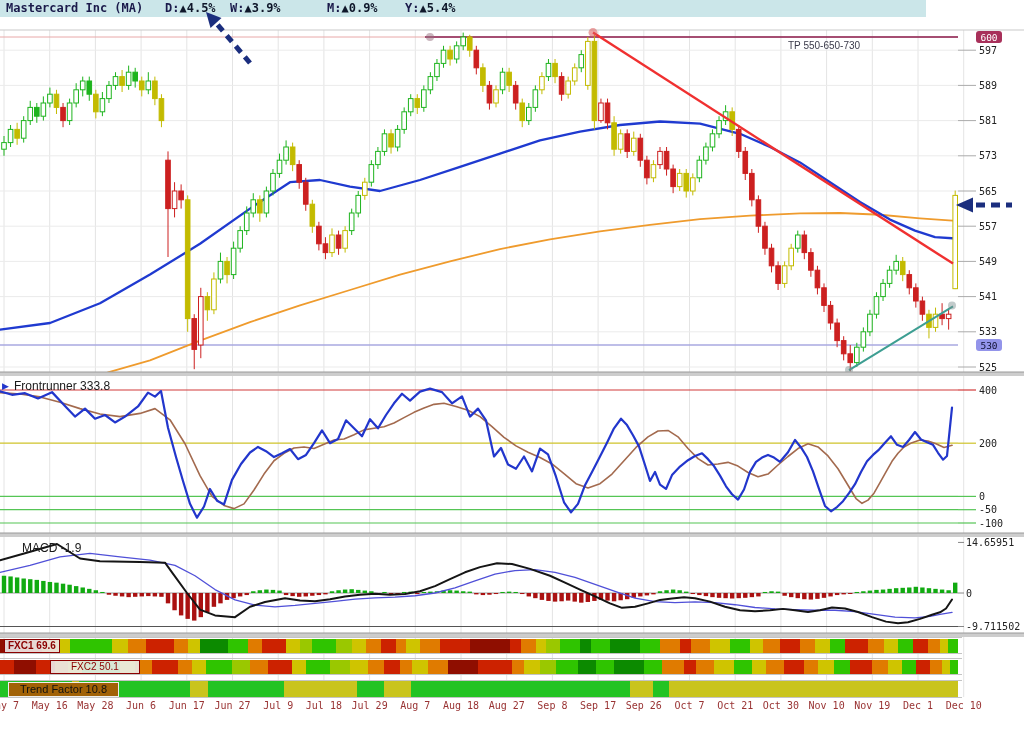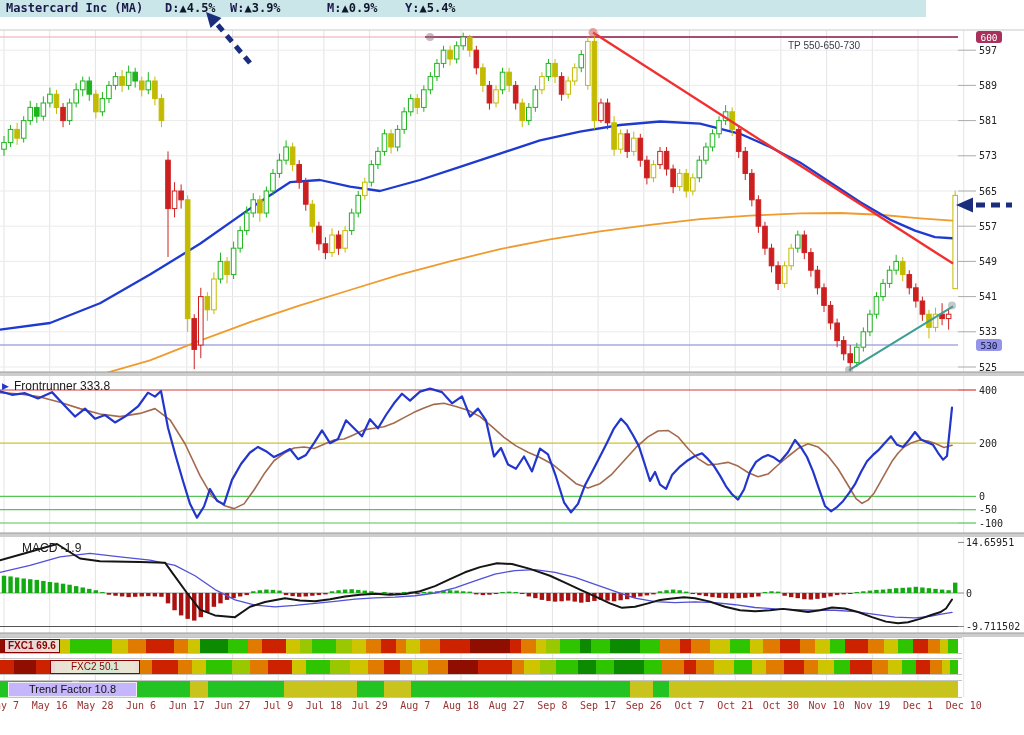--- a/index.html
+++ b/index.html
@@ -15,22 +15,22 @@
   #ohlcrow span{margin-right:7px;}
   #cv{position:absolute;top:0;left:0;}
   .pl{position:absolute;font-size:12px;color:#1a1a1a;white-space:nowrap;}
   #fr-label{top:379px;left:14px;}
   #fr-icon{position:absolute;top:381px;left:2px;color:#2236cc;font-size:9px;}
   #macd-label{top:541px;left:22px;text-align:center;}
   #fxc1-label{top:639px;left:4px;font-size:10px;color:#8b0000;background:rgba(235,235,235,.9);
     border:1px solid #8b0000;padding:0 3px;line-height:12px;font-weight:bold;text-align:center;}
   #fxc2-label{top:660px;left:4px;font-size:10px;color:#8b0000;background:rgba(235,235,235,.9);
     border:1px solid #8b0000;padding:0 20px;line-height:12px;font-weight:normal;margin-left:46px;}
-  #tf-label{top:682px;left:8px;font-size:11px;color:#111;background:#c4b5fd;
-    border:1px solid #eee;padding:0 20px;line-height:13px;text-align:center;}
+  #tf-label{top:682px;left:8px;font-size:11px;color:#111;background:#a16207;
+    border:1px solid #eee;padding:0 11px;line-height:13px;text-align:center;}
   #tp-label{top:40px;left:788px;font-size:10px;color:#3a3a4a;}
 </style>
 </head>
 <body>
 
 <div id="stage">
 
   <div id="header">
     <span class="t">Mastercard Inc (MA)</span>
     <span class="chg" style="left:165px"><span class="lab">D:</span><span class="val">▲4.5%</span></span>

